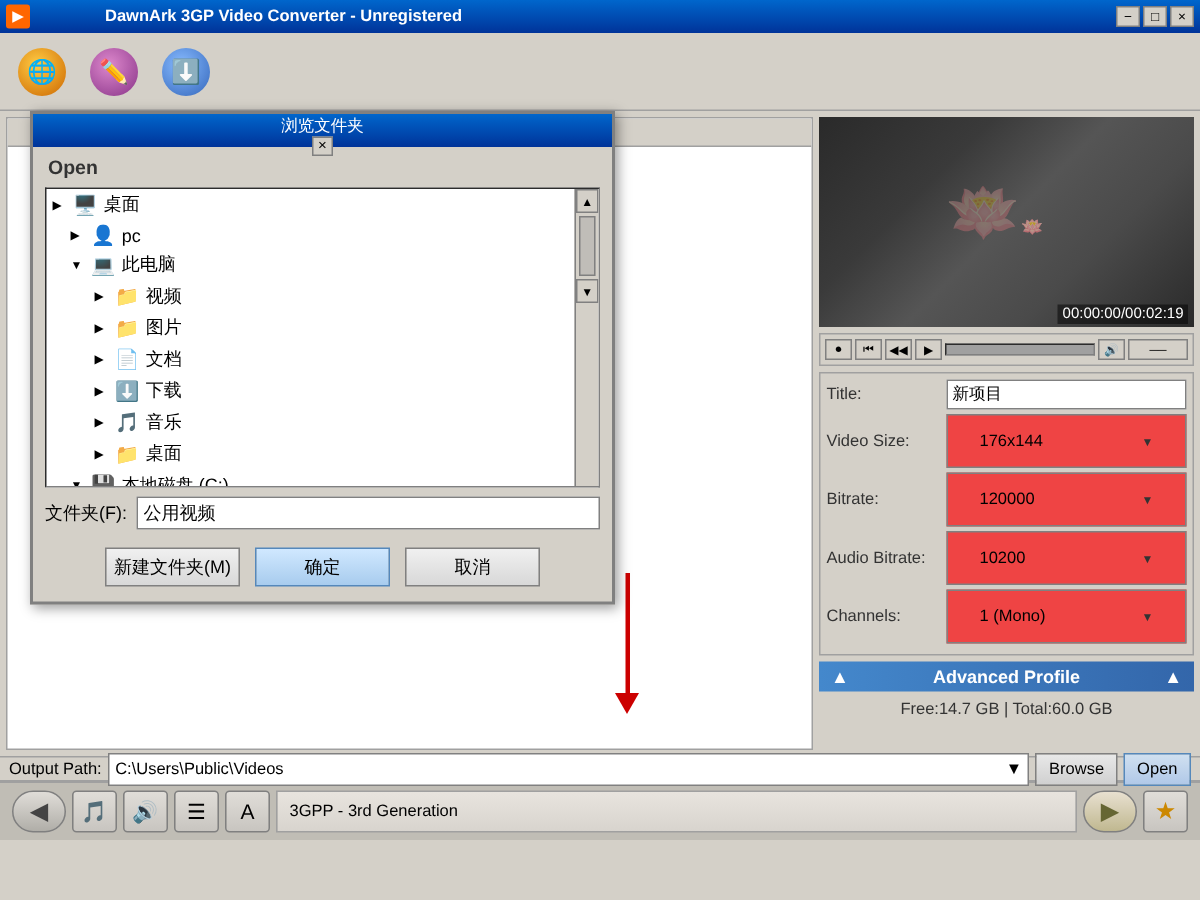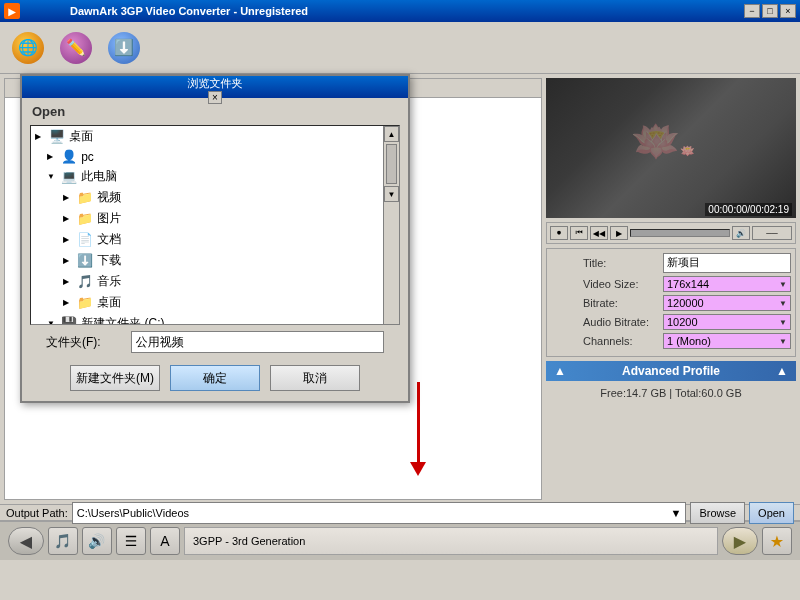--- a/index.html
+++ b/index.html
@@ -202,36 +202,35 @@
     }
     .prop-row {
       display: flex;
       align-items: center;
       margin-bottom: 3px;
     }
     .prop-label {
       width: 80px;
       font-size: 11px;
       color: #333;
-      margin-left: 32px;
     }
     .prop-value {
       flex: 1;
       height: 20px;
       background: white;
       border: 1px solid #808080;
       padding: 1px 3px;
       font-size: 11px;
     }
     .prop-value-select {
       flex: 1;
-      height: 16px;
-      background: #f0abfc;
-      border: 1px solid #808080;
-      padding: 1px 3px;
+      height: 36px;
+      background: #ef4444;
+      border: 1px solid #808080;
+      padding: 1px 21px;
       font-size: 11px;
       display: flex;
       align-items: center;
       justify-content: space-between;
       cursor: pointer;
     }
     .select-arrow {
       font-size: 8px;
       color: #333;
     }
@@ -450,35 +449,34 @@
       margin: 2px;
       height: 40px;
       background: #c0bdb8;
       border: 1px solid #808080;
     }
 
     
     .dialog-filename {
       display: flex;
       align-items: center;
-      padding: 6px 24px;
+      padding: 6px 8px;
       gap: 6px;
     }
     .filename-label {
       font-size: 12px;
       white-space: nowrap;
     }
     .filename-input {
       flex: 1;
       height: 22px;
       background: white;
       border: 1px solid #808080;
       padding: 2px 4px;
       font-size: 12px;
-      margin-left: 24px;
     }
 
     
     .dialog-buttons {
       display: flex;
       justify-content: center;
       gap: 10px;
       padding: 6px 8px 10px;
     }
     .dlg-btn {
@@ -701,21 +699,21 @@
         <span>音乐</span>
       </div>
       <div class="tree-item tree-indent-2">
         <span class="tree-arrow">▶</span>
         <span class="tree-icon">📁</span>
         <span>桌面</span>
       </div>
       <div class="tree-item tree-indent-1">
         <span class="tree-arrow">▼</span>
         <span class="tree-icon">💾</span>
-        <span>新建文件夹 (C:)</span>
+        <span>本地磁盘 (C:)</span>
       </div>
 
       <div class="tree-scrollbar">
         <div class="sb-up">▲</div>
         <div class="sb-thumb"></div>
         <div class="sb-down">▼</div>
       </div>
     </div>
 
     <div class="dialog-filename">

